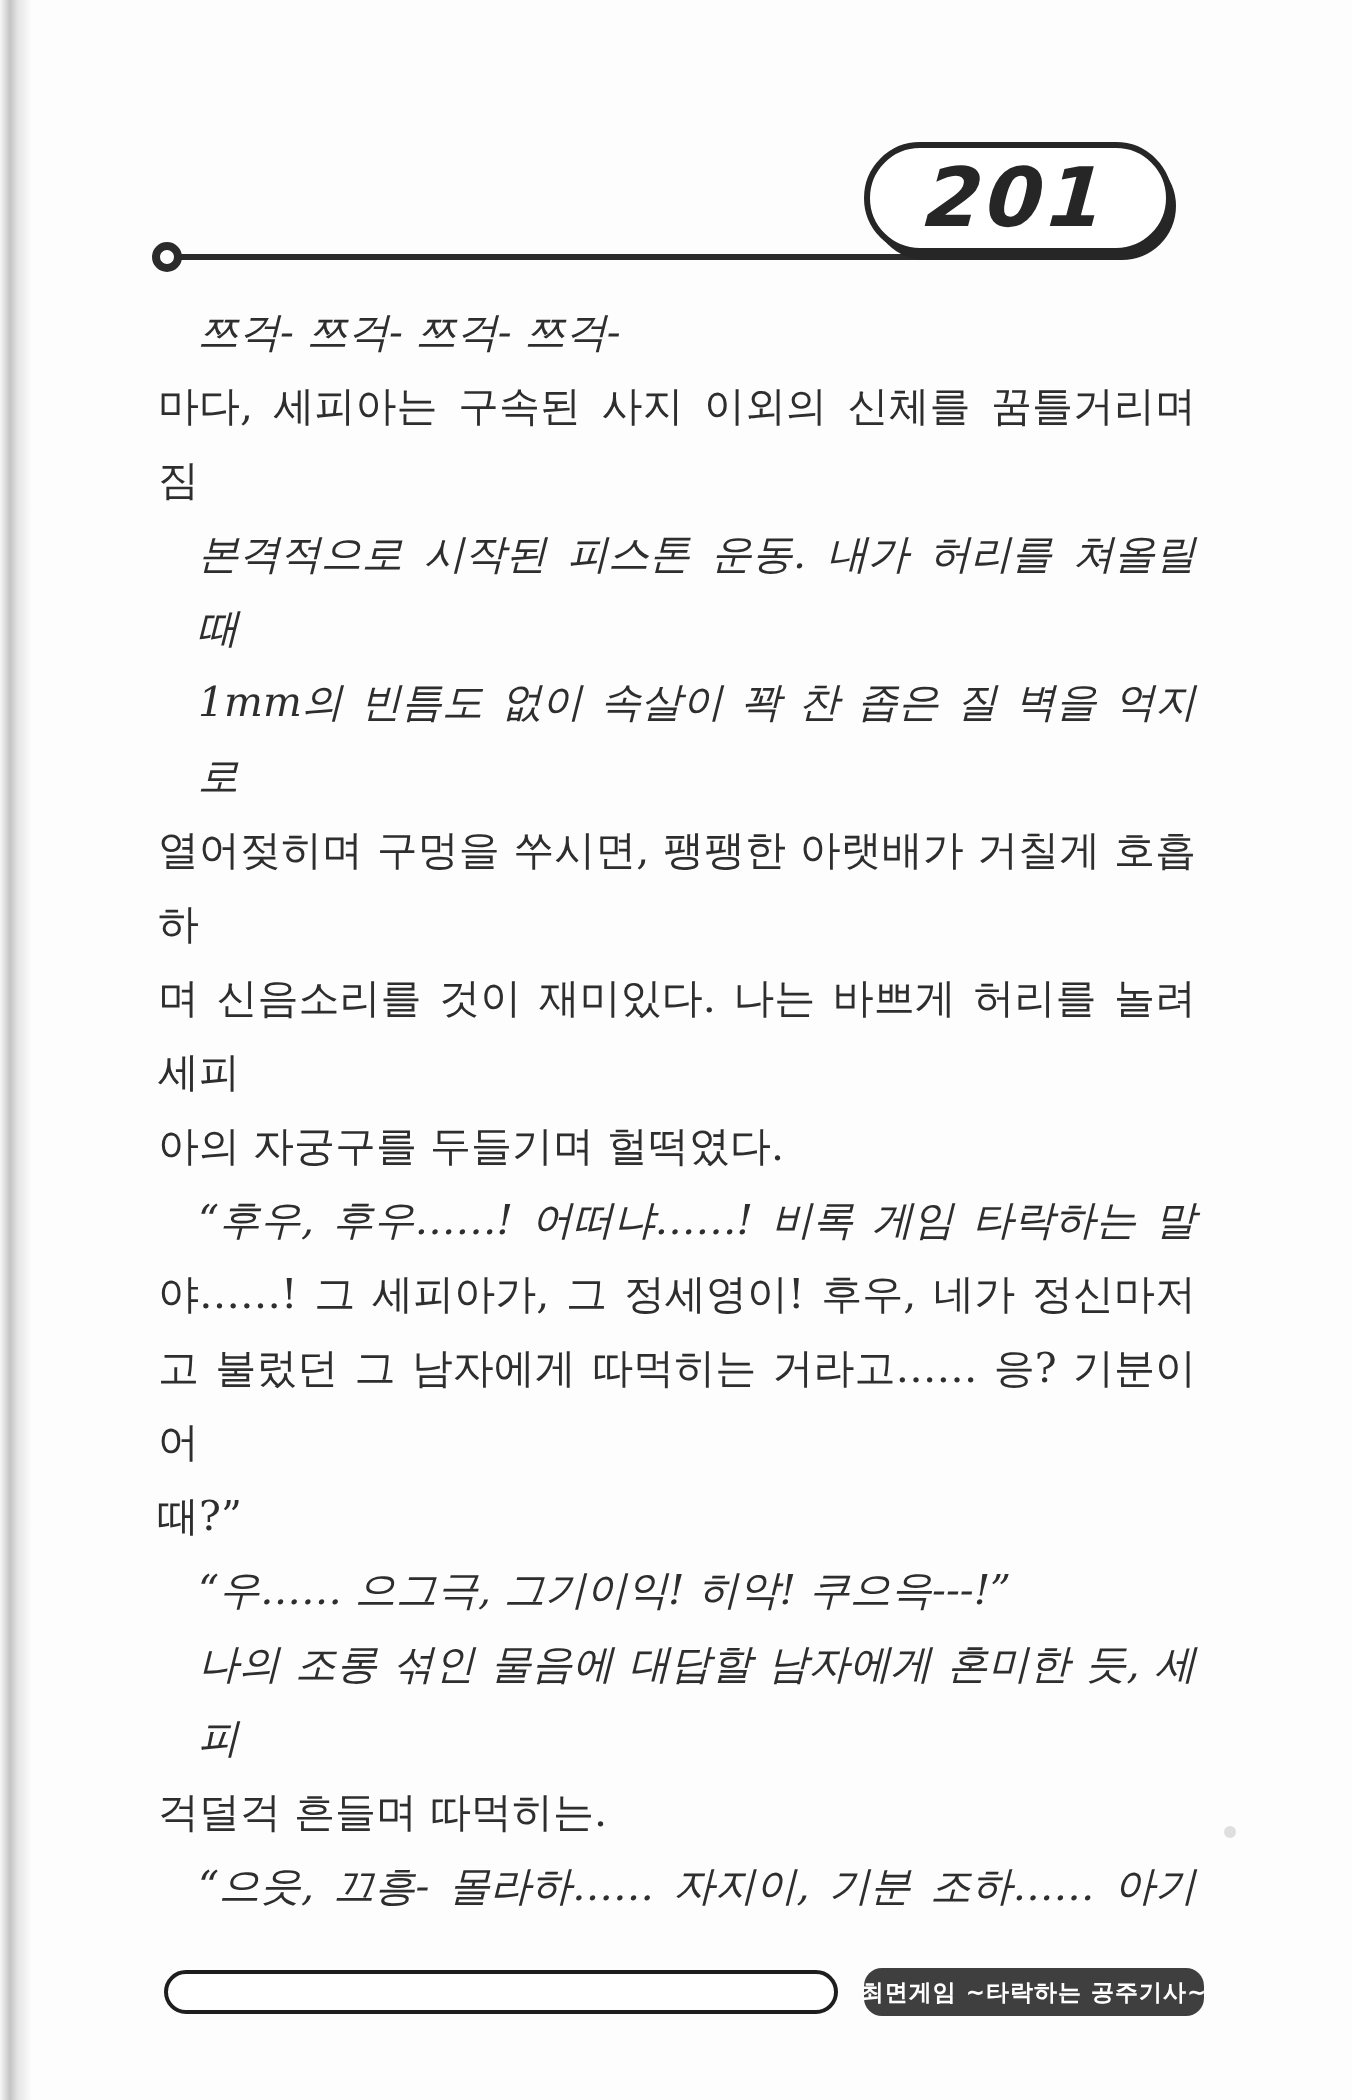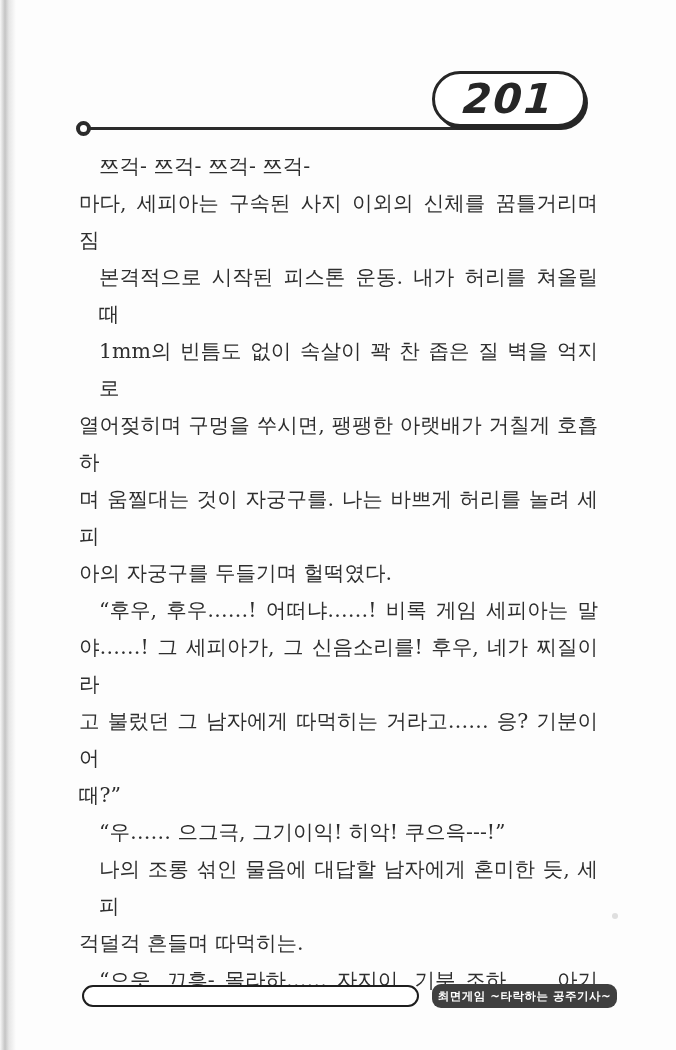--- a/index.html
+++ b/index.html
@@ -55,33 +55,33 @@
     position: absolute; left: 79px; top: 148px; width: 519px;
     color: #2e2e2e;
     font-size: 20.5px; line-height: 37px;
   }
   .line { white-space: nowrap; }
   .line.fill {
     white-space: normal;
     text-align: justify;
     text-align-last: justify;
   }
-  .line.indent { padding-left: 20px; }
+  .line.indent { padding-left: 20px; font-style: italic; }
 
   
   .footer-pill {
     position: absolute; left: 82px; top: 985px;
     width: 333px; height: 18px;
     background: #ffffff;
     border: 2.5px solid #1e1e1e;
     border-radius: 12px;
   }
   .footer-badge {
     position: absolute; left: 432px; top: 984px;
-    width: 185px; height: 24px;
+    width: 170px; height: 24px;
     background: #3f3f3f;
     border-radius: 9px;
     display: flex; align-items: center; justify-content: center;
   }
   .footer-badge span {
     color: #ffffff;
     font-family: "DejaVu Sans", "Liberation Sans", sans-serif;
     font-weight: bold;
     font-size: 11.5px;
     letter-spacing: 0.5px;
@@ -105,24 +105,24 @@
 <div class="page-number-badge">
   <span>201</span>
 </div>
 
 <main class="body-text" id="body-lines">
     <div class="line indent">쯔걱- 쯔걱- 쯔걱- 쯔걱-</div>
     <div class="line fill">마다, 세피아는 구속된 사지 이외의 신체를 꿈틀거리며 짐</div>
     <div class="line indent fill">본격적으로 시작된 피스톤 운동. 내가 허리를 쳐올릴 때</div>
     <div class="line indent fill">1mm의 빈틈도 없이 속살이 꽉 찬 좁은 질 벽을 억지로</div>
     <div class="line fill">열어젖히며 구멍을 쑤시면, 팽팽한 아랫배가 거칠게 호흡하</div>
-    <div class="line fill">며 움찔대는 것이 자궁구를. 나는 바쁘게 허리를 놀려 세피</div>
+    <div class="line fill">며 신음소리를 것이 재미있다. 나는 바쁘게 허리를 놀려 세피</div>
     <div class="line">아의 자궁구를 두들기며 헐떡였다.</div>
-    <div class="line indent fill">“후우, 후우……! 어떠냐……! 비록 게임 세피아는 말</div>
-    <div class="line fill">야……! 그 세피아가, 그 신음소리를! 후우, 네가 찌질이라</div>
+    <div class="line indent fill">“후우, 후우……! 어떠냐……! 비록 게임 타락하는 말</div>
+    <div class="line fill">야……! 그 세피아가, 그 정세영이! 후우, 네가 정신마저</div>
     <div class="line fill">고 불렀던 그 남자에게 따먹히는 거라고…… 응? 기분이 어</div>
     <div class="line">때?”</div>
     <div class="line indent">“우…… 으그극, 그기이익! 히악! 쿠으윽---!”</div>
     <div class="line indent fill">나의 조롱 섞인 물음에 대답할 남자에게 혼미한 듯, 세피</div>
     <div class="line">걱덜걱 흔들며 따먹히는.</div>
     <div class="line indent fill">“으읏, 끄흥- 몰라하…… 자지이, 기분 조하…… 아기</div>
   </main>
 
 <div class="footer-pill"></div>
 <div class="footer-badge">

